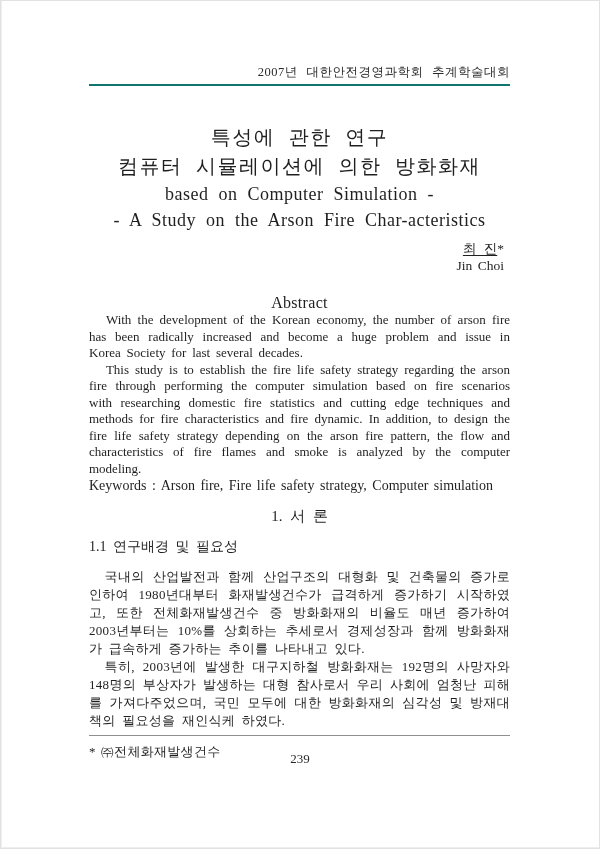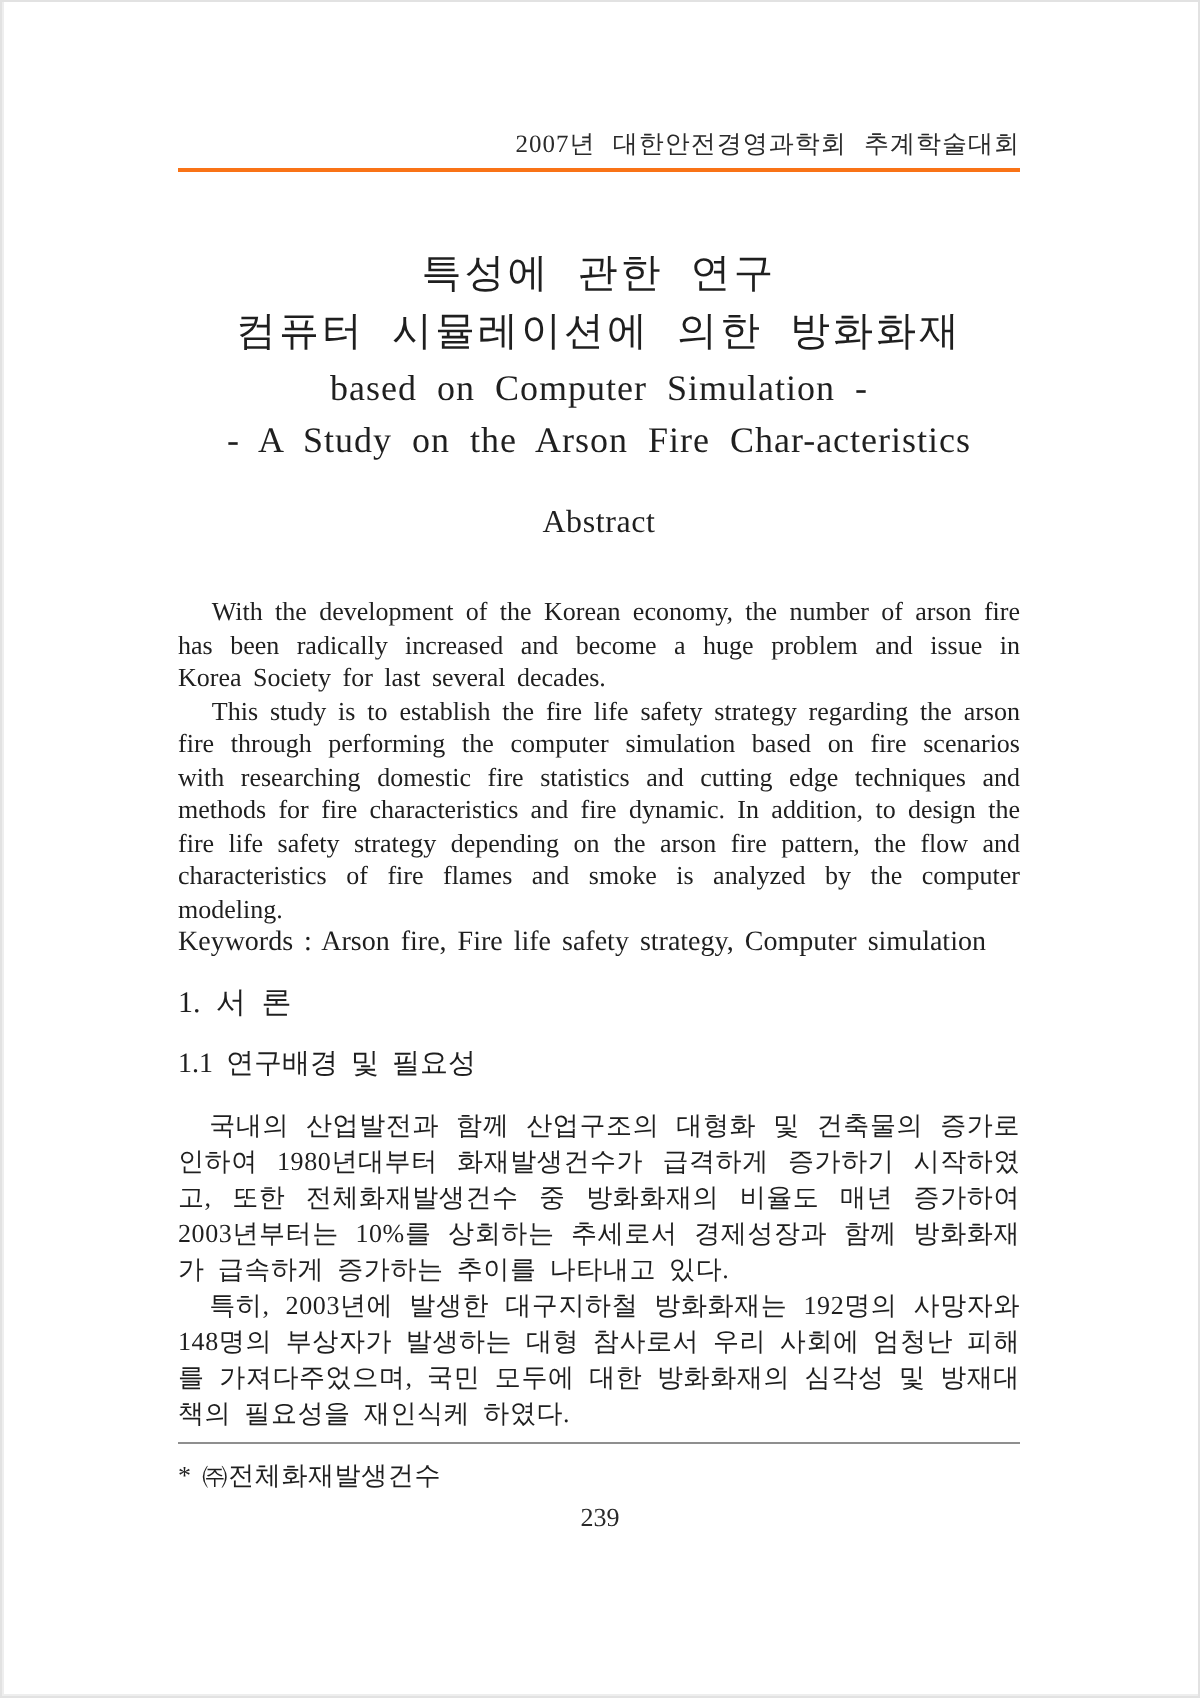--- a/index.html
+++ b/index.html
@@ -19,21 +19,21 @@
     overflow: hidden;
   }
   .content {
     padding: 0 89px 0 88px; 
   }
 
   
   .running-header {
     margin-top: 64px;
     padding-bottom: 5px;
-    border-bottom: 2px solid #f97316;
+    border-bottom: 2px solid #0f766e;
     text-align: right;
     font-size: 12.5px;
     line-height: 14px;
     letter-spacing: 0.5px;
     word-spacing: 5px;
     color: #2a2a2a;
   }
 
   
   .title-block { margin-top: 37px; text-align: center; }
@@ -75,35 +75,36 @@
     letter-spacing: 0.3px;
   }
   .para {
     margin: 0;
     font-size: 13px;
     line-height: 16.5px;
     text-align: justify;
     text-indent: 1.3em;
     word-spacing: 2.5px;
   }
-  .para.first { margin-top: 27px; }
+  .para.first { margin-top: 0; }
   .keywords-line {
     margin: 0;
     font-size: 14px;
     line-height: 18px;
     word-spacing: 2px;
   }
 
   
   .sec-heading {
     margin: 12px 0 0 0;
     font-size: 15px;
     line-height: 18px;
     font-weight: normal;
     word-spacing: 4px;
+    text-align: center;
   }
   .subsec-heading {
     margin: 13px 0 0 0;
     font-size: 14px;
     line-height: 17px;
     font-weight: normal;
     word-spacing: 3px;
   }
   .kpara {
     margin: 0;
@@ -150,20 +151,26 @@
 
     <div class="running-header">2007년 대한안전경영과학회 추계학술대회</div>
 
     <div class="title-block">
       <h1 class="title-kr">특성에 관한 연구</h1>
       <h1 class="title-kr">컴퓨터 시뮬레이션에 의한 방화화재</h1>
       <h2 class="title-en">based on Computer Simulation -</h2>
       <h2 class="title-en">- A Study on the Arson Fire Char-acteristics</h2>
     </div>
 
+    <div class="author-block">
+      <div class="author-kr-line">
+        <span class="author-kr-name">최 진</span><span>*</span>
+      </div>
+      <div class="author-en-line">Jin Choi</div>
+    </div>
 
     <h3 class="abstract-heading">Abstract</h3>
 
     <p class="para first">With the development of the Korean economy, the number of arson fire has been radically increased and become a huge problem and issue in Korea Society for last several decades.</p>
 
     <p class="para">This study is to establish the fire life safety strategy regarding the arson fire through performing the computer simulation based on fire scenarios with researching domestic fire statistics and cutting edge techniques and methods for fire characteristics and fire dynamic. In addition, to design the fire life safety strategy depending on the arson fire pattern, the flow and characteristics of fire flames and smoke is analyzed by the computer modeling.</p>
 
     <p class="keywords-line">Keywords : Arson fire, Fire life safety strategy, Computer simulation</p>
 
     <h3 class="sec-heading">1. 서 론</h3>

